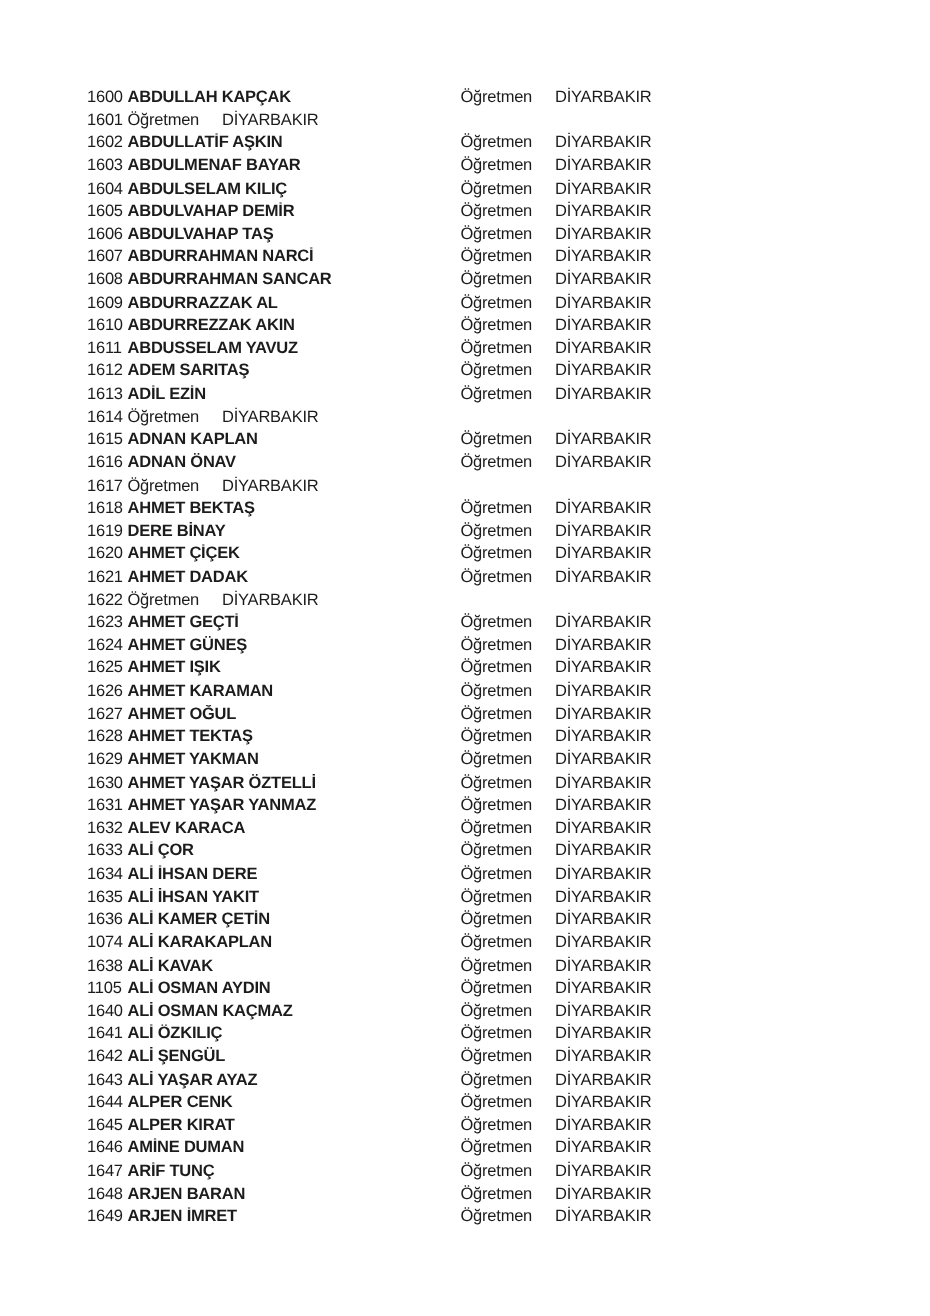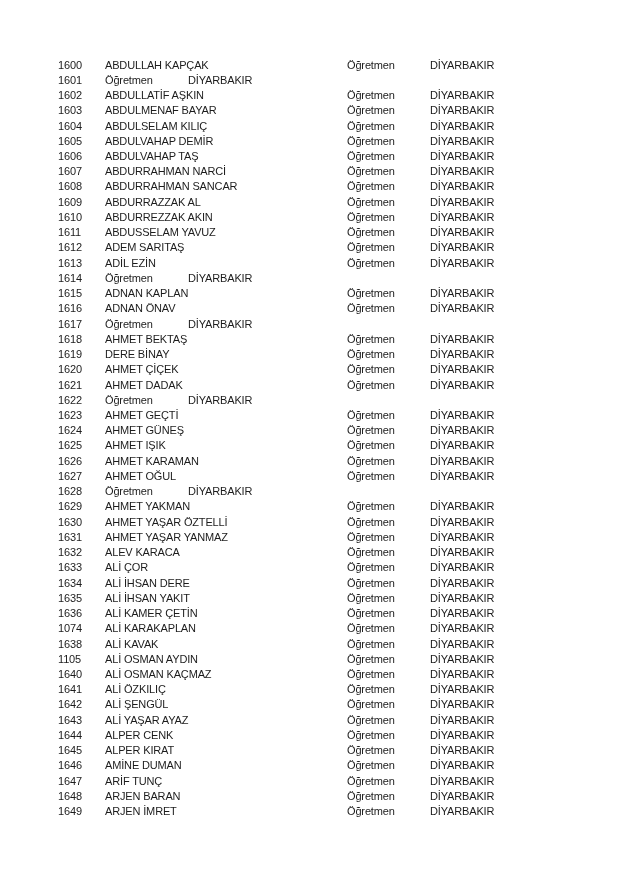--- a/index.html
+++ b/index.html
@@ -22,30 +22,30 @@
     top: 57px;
     width: 520px;
   }
   .row {
     display: flex;
     align-items: center;
     height: 15.24px;
     font-size: 11px;
     letter-spacing: -0.15px;
     white-space: nowrap;
-    gap: 20px;
   }
   .col-no {
     width: 27px;
     flex: 0 0 27px;
   }
   .col-name {
     width: 222px;
     flex: 0 0 222px;
     overflow: hidden;
+    font-weight: bold;
   }
   .col-title {
     width: 63px;
     flex: 0 0 63px;
   }
   .col-city {
     flex: 1 1 auto;
   }
 </style>
 </head>
@@ -240,20 +240,21 @@
 
   <div class="row">
     <span class="col-no">1627</span>
     <span class="col-name">AHMET OĞUL</span>
     <span class="col-title">Öğretmen</span>
     <span class="col-city">DİYARBAKIR</span>
   </div>
 
   <div class="row">
     <span class="col-no">1628</span>
+    <span class="col-name">AHMET TEKTAŞ</span>
     <span class="col-title">Öğretmen</span>
     <span class="col-city">DİYARBAKIR</span>
   </div>
 
   <div class="row">
     <span class="col-no">1629</span>
     <span class="col-name">AHMET YAKMAN</span>
     <span class="col-title">Öğretmen</span>
     <span class="col-city">DİYARBAKIR</span>
   </div>

